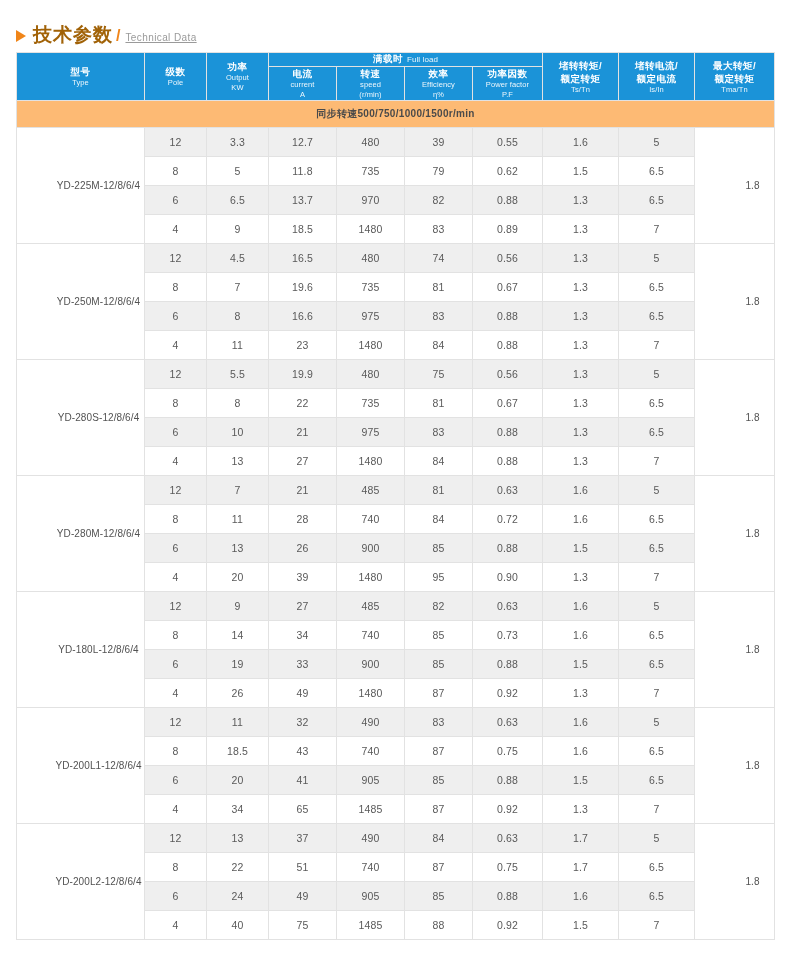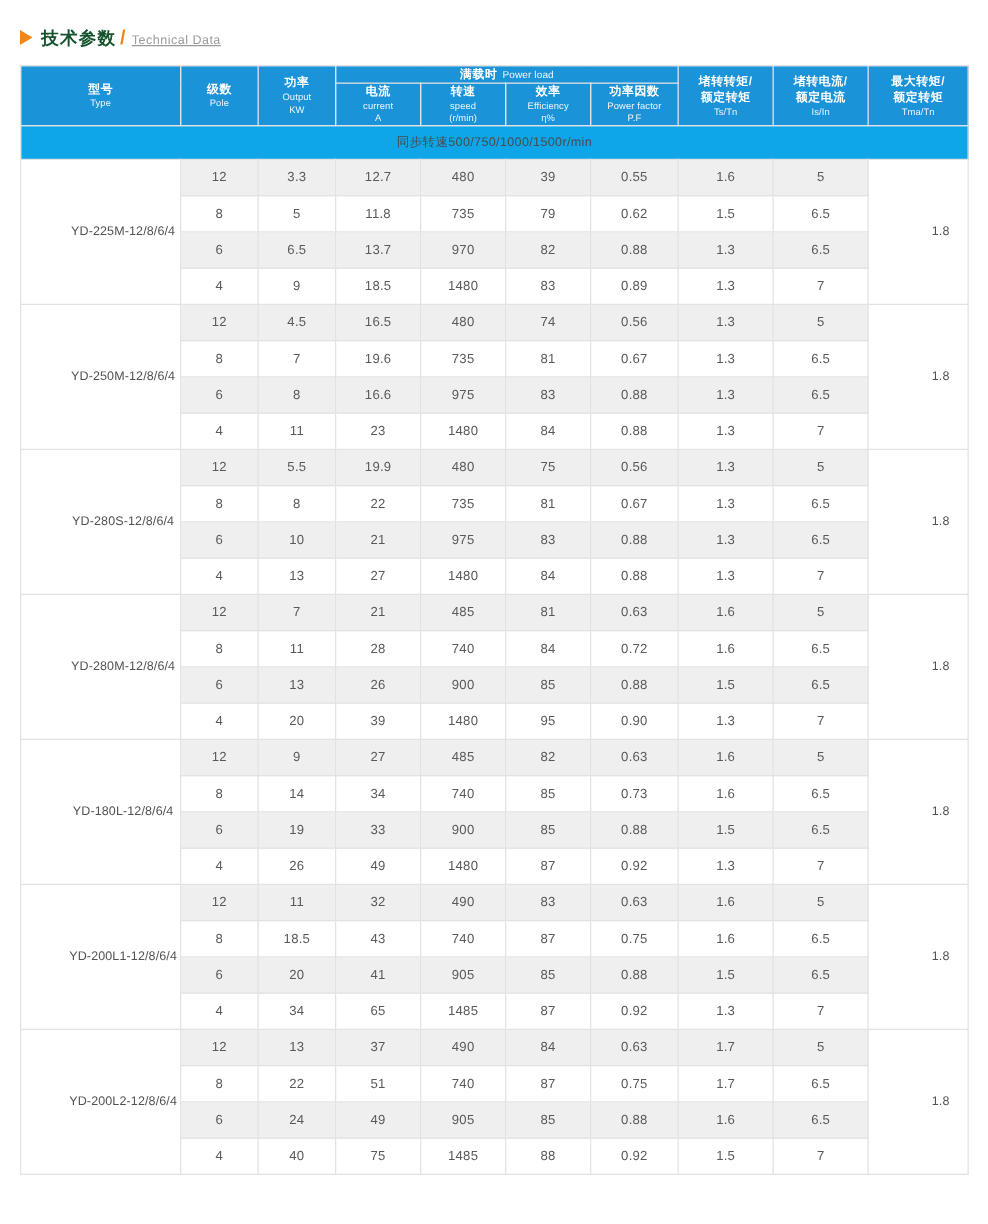--- a/index.html
+++ b/index.html
@@ -23,23 +23,23 @@
   .tri{
     width:0;height:0;
     border-top:6px solid transparent;
     border-bottom:6px solid transparent;
     border-left:10px solid #f08519;
     margin-right:7px;
     position:relative;
     top:1px;
   }
   .title-cn{
-    font-size:14px;
+    font-size:19px;
     font-weight:bold;
-    color:#14532d;
+    color:#a16207;
     letter-spacing:1px;
     text-align:center;
   }
   .title-slash{
     font-size:16px;
     color:#f08519;
     font-weight:bold;
     margin:0 5px 0 3px;
   }
   .title-en{
@@ -96,23 +96,24 @@
     font-size:9.5px;
     font-weight:bold;
     letter-spacing:.5px;
     padding:3px 0 2px 0;
   }
   .grp-head .h-en{display:inline;font-size:8px;margin-left:4px;font-weight:normal;}
   .sync-row td{
     height:26px;
     font-size:10px;
     color:#4a4a4a;
-    background:#0ea5e9;
+    background:#fdba74;
     text-align:center;
     letter-spacing:.3px;
+    font-weight:bold;
   }
   tbody td{
     height:28px;
     color:#595959;
     font-size:10.5px;
     letter-spacing:.2px;
   }
   tbody tr.alt td{background:#efefef;}
   tbody tr td.model,
   tbody tr td.tmax{
@@ -160,21 +161,21 @@
         <th rowspan="2">
           <span class="h-cn">级数</span>
           <span class="h-en">Pole</span>
         </th>
         <th rowspan="2">
           <span class="h-cn">功率</span>
           <span class="h-en">Output</span>
           <span class="h-en">KW</span>
         </th>
         <th colspan="4" class="grp-head">
-          <span>满载时</span><span class="h-en">Power load</span>
+          <span>满载时</span><span class="h-en">Full load</span>
         </th>
         <th rowspan="2">
           <span class="h-cn">堵转转矩/</span>
           <span class="h-cn">额定转矩</span>
           <span class="h-en">Ts/Tn</span>
         </th>
         <th rowspan="2">
           <span class="h-cn">堵转电流/</span>
           <span class="h-cn">额定电流</span>
           <span class="h-en">Is/In</span>

